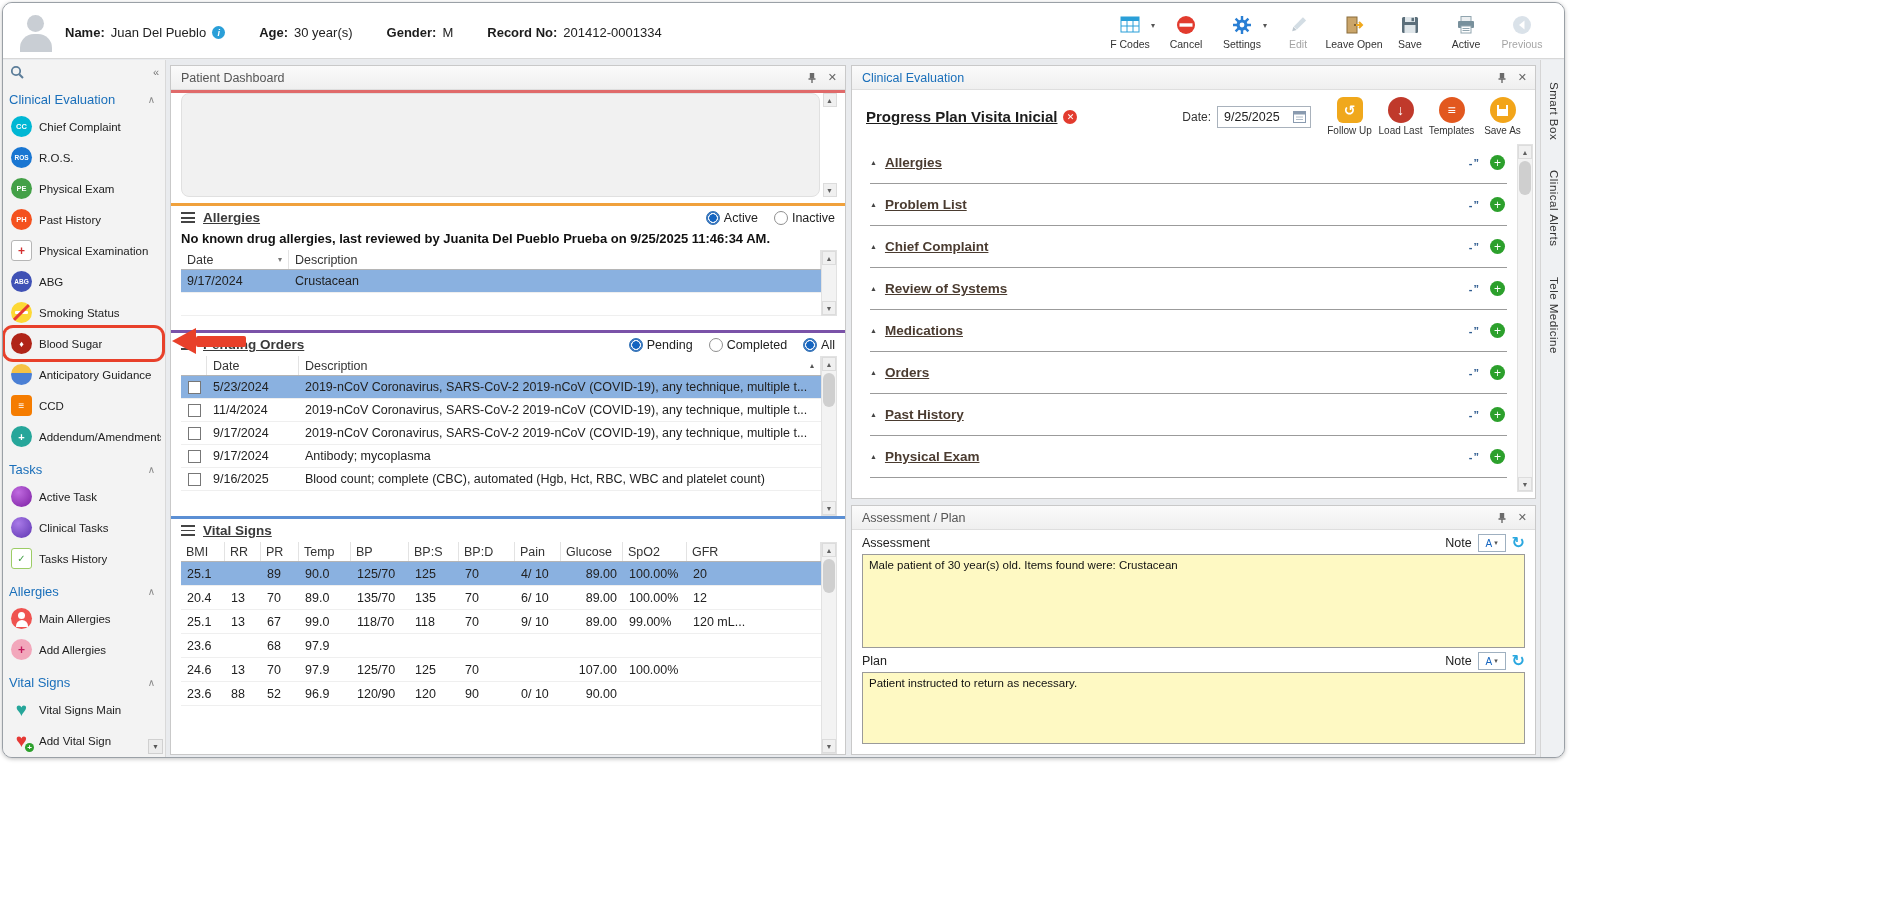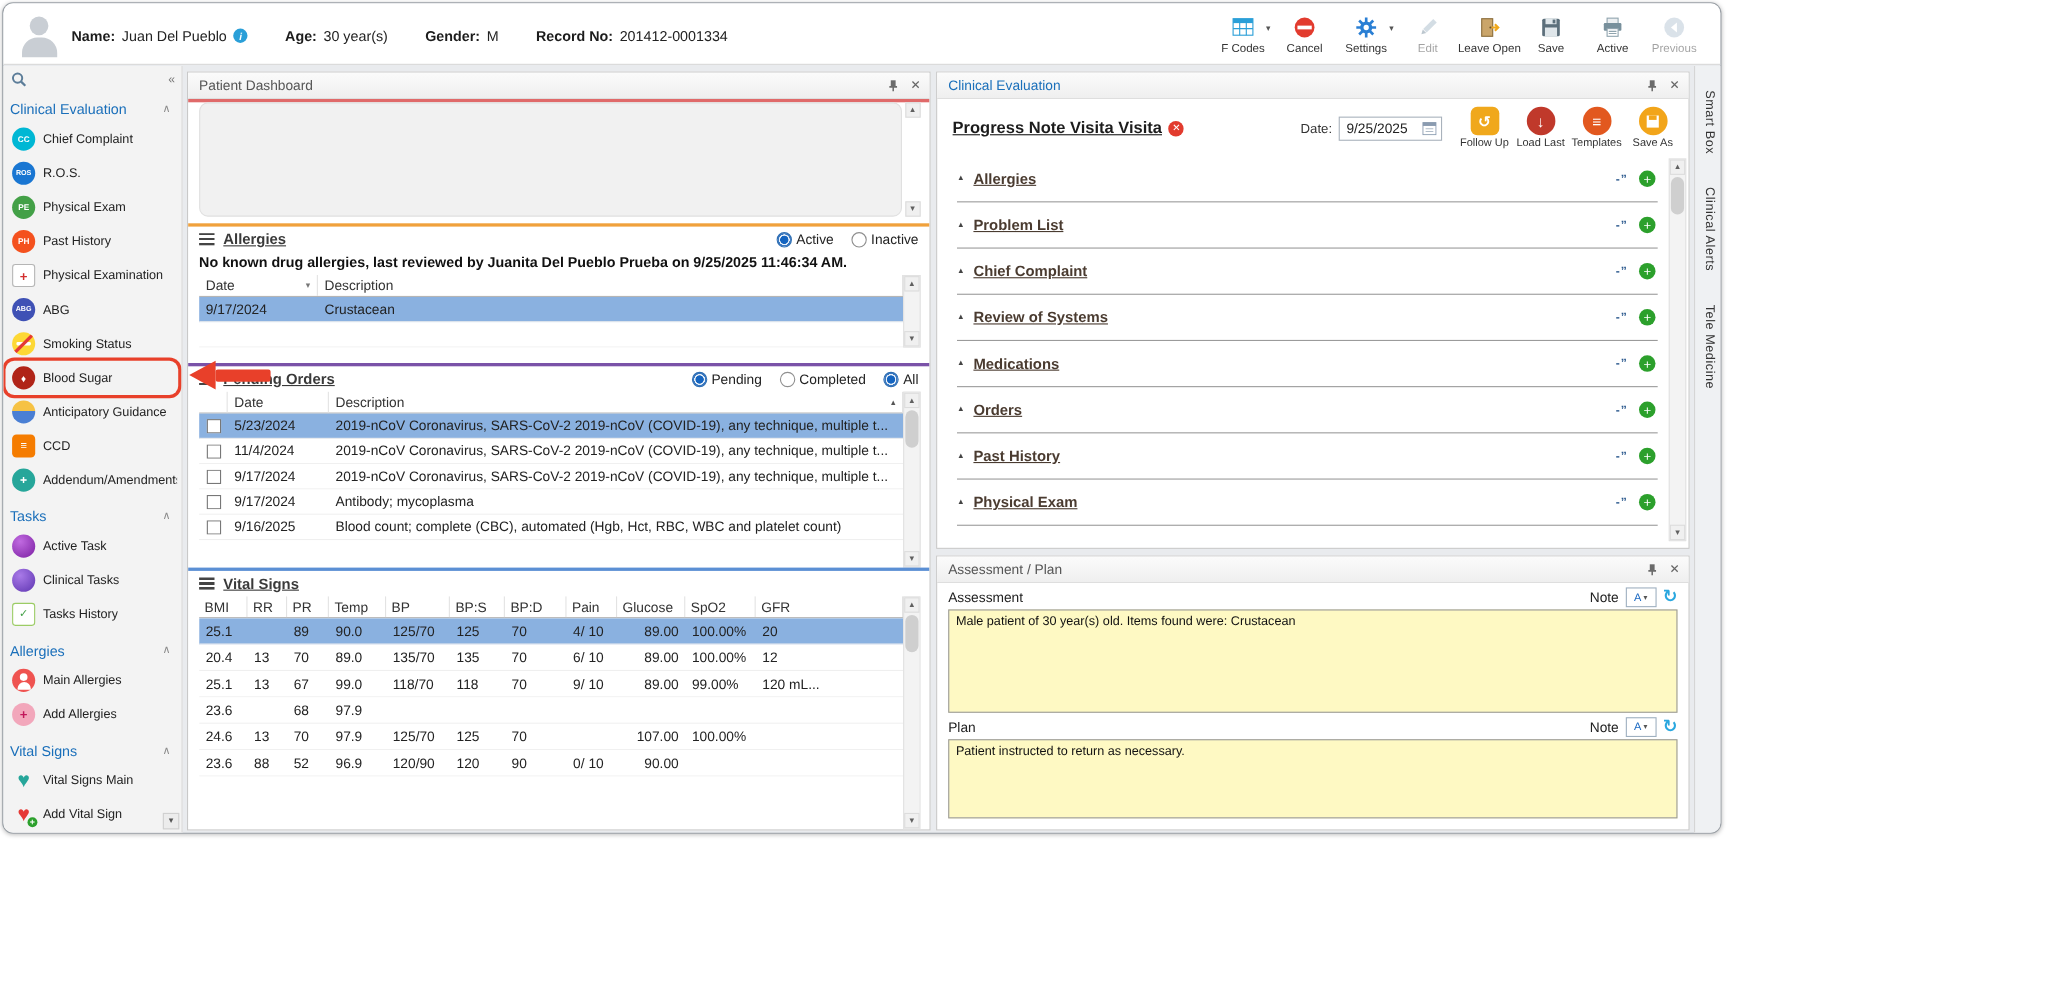--- a/index.html
+++ b/index.html
@@ -652,21 +652,21 @@
         <span class="pinbtn">
             <svg width="12" height="12">
               <rect x="3.8" y="1" width="4.4" height="5.5" fill="#6b6b6b"></rect>
               <line x1="2.5" y1="7" x2="9.5" y2="7" stroke="#6b6b6b" stroke-width="1.6"></line>
               <line x1="6" y1="7" x2="6" y2="11" stroke="#6b6b6b" stroke-width="1.4"></line>
             </svg>
           </span>
         <span class="closex">✕</span>
       </div>
       <div class="note-row">
-        <span class="note-title">Progress Note Visita Visita</span>
+        <span class="note-title">Progress Plan Visita Inicial</span>
         <span class="delx">✕</span>
         <span class="date-lbl">Date:</span>
         <div class="date-box">
           <span>9/25/2025</span>
           <span class="sp"></span>
           <span>
               <svg width="13" height="13" viewBox="0 0 13 13">
                 <rect x="0.5" y="1.5" width="12" height="11" fill="#fff" stroke="#8a9bb0"></rect>
                 <rect x="0.5" y="1.5" width="12" height="3" fill="#8a9bb0"></rect>
                 <line x1="3" y1="7" x2="10" y2="7" stroke="#b0bcc8"></line>

